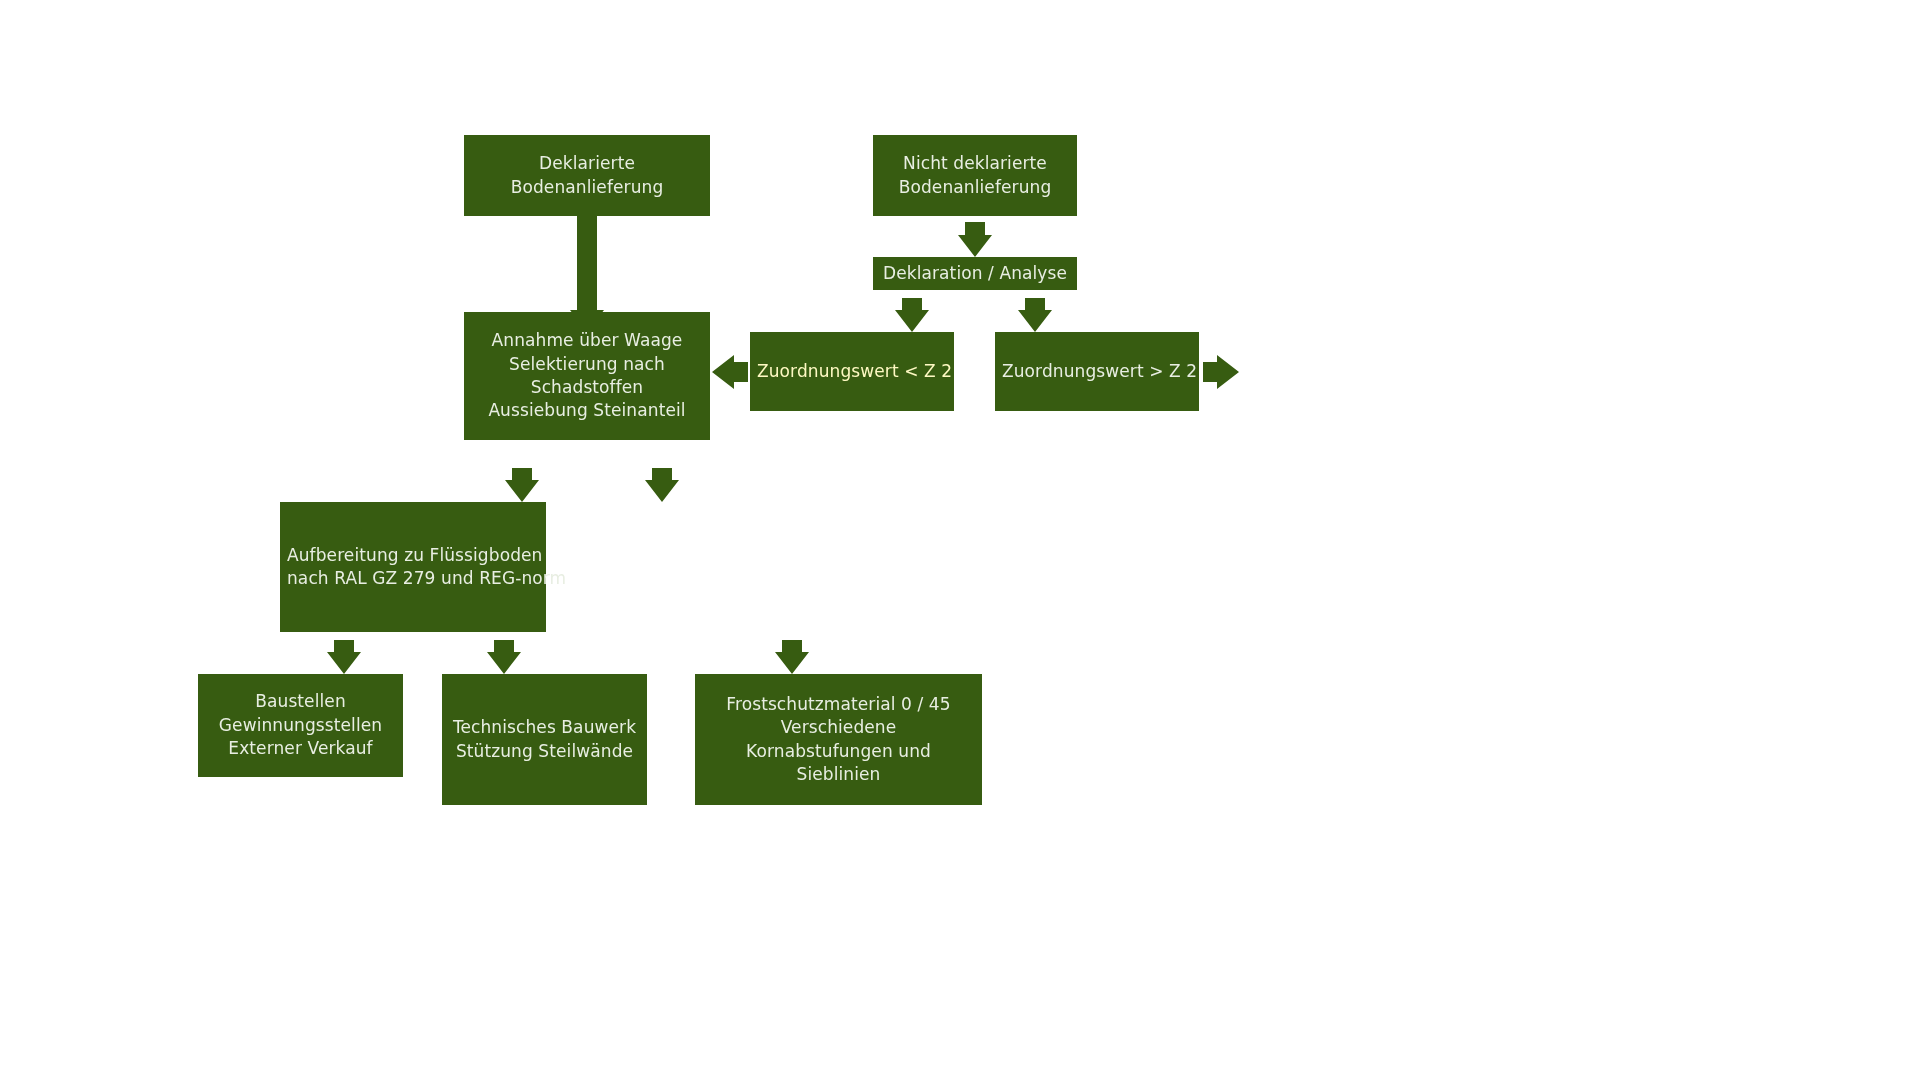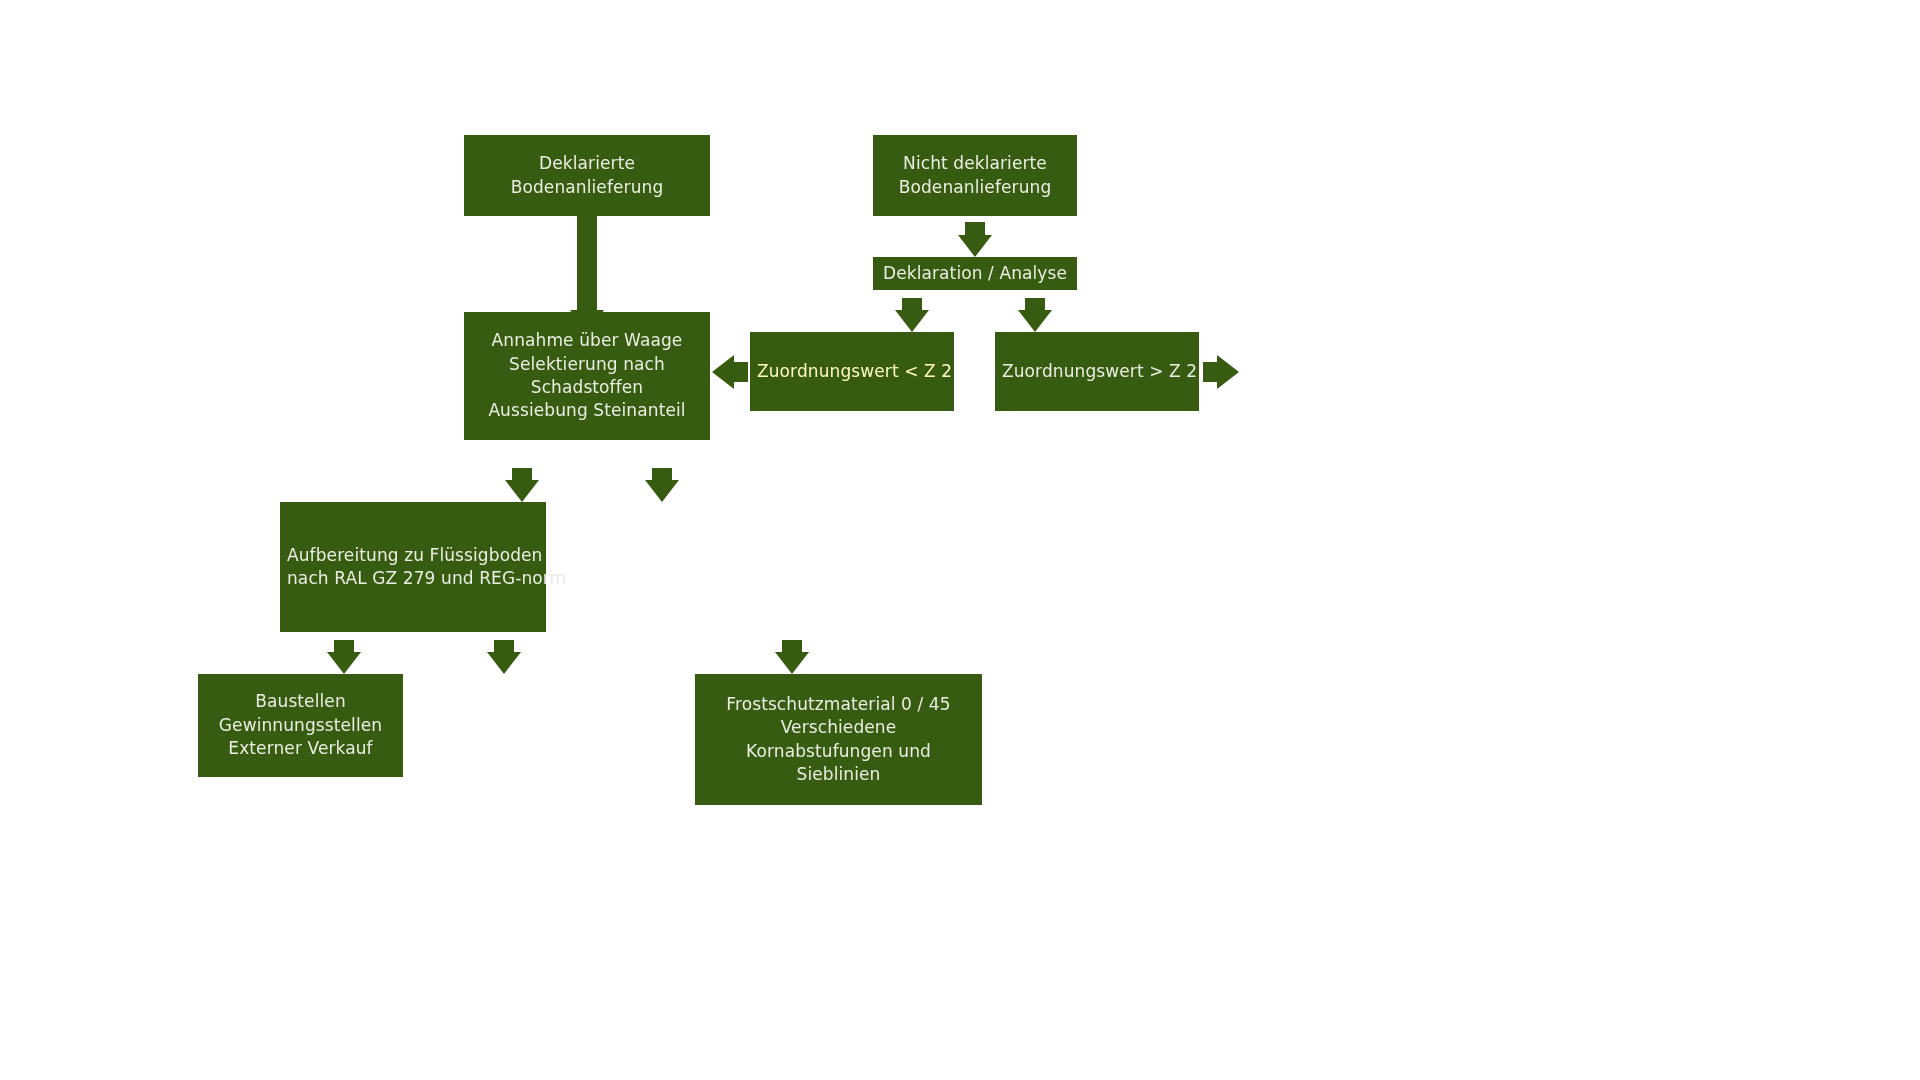--- a/index.html
+++ b/index.html
@@ -149,20 +149,26 @@
         <span>nach RAL GZ 279 und REG-norm</span>
       </div>
     </div>
     <div class="node" style="left: 198px; top: 674px; width: 205px; height: 103px; background: rgb(55, 92, 17); color: rgb(232, 238, 226); font-size: 17px;">
       <div class="lines">
         <span>Baustellen</span>
         <span>Gewinnungsstellen</span>
         <span>Externer Verkauf</span>
       </div>
     </div>
+    <div class="node" style="left: 442px; top: 674px; width: 205px; height: 131px; background: rgb(55, 92, 17); color: rgb(232, 238, 226); font-size: 17px;">
+      <div class="lines">
+        <span>Technisches Bauwerk</span>
+        <span>Stützung Steilwände</span>
+      </div>
+    </div>
     <div class="node" style="left: 687px; top: 674px; width: 287px; height: 131px; background: rgb(55, 92, 17); color: rgb(232, 238, 226); font-size: 17px; margin-left: 8px;">
       <div class="lines">
         <span>Frostschutzmaterial 0 / 45</span>
         <span>Verschiedene</span>
         <span>Kornabstufungen und</span>
         <span>Sieblinien</span>
       </div>
     </div>
   </div>
 

